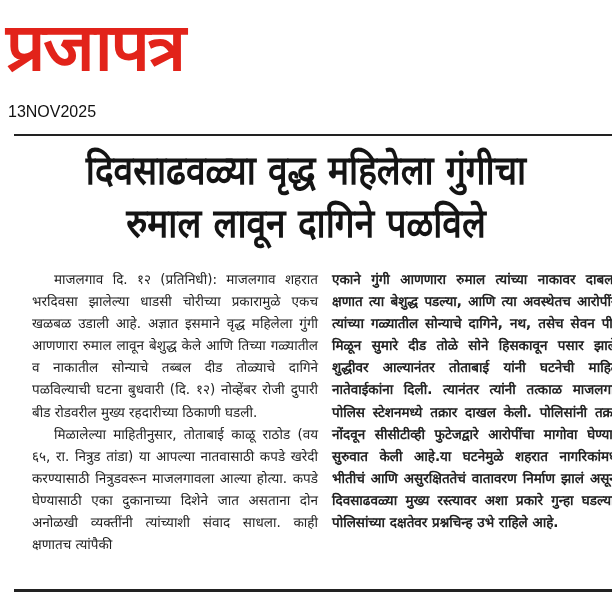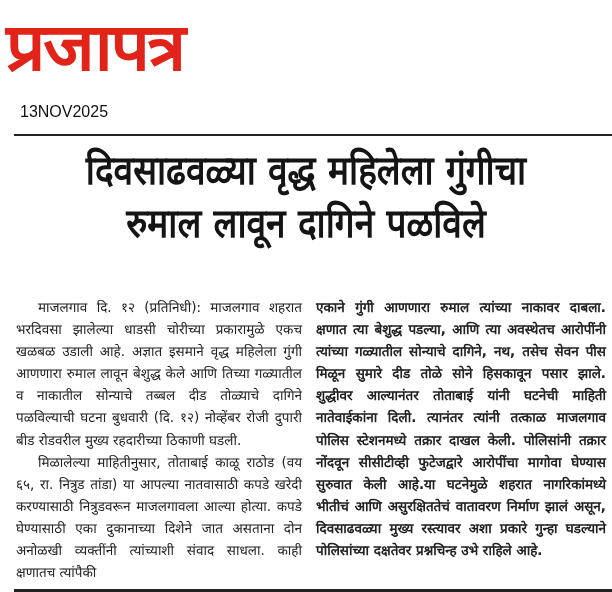--- a/index.html
+++ b/index.html
@@ -26,21 +26,21 @@
       font-size: 66px;
       line-height: 72px;
       color: #e2231a;
       letter-spacing: -2px;
       white-space: nowrap;
       transform: scaleX(1.05);
       transform-origin: left center;
     }
     .date {
       position: absolute;
-      left: 20px;
+      left: 8px;
       top: 103px;
       font-family: "Liberation Sans", sans-serif;
       font-size: 16px;
       color: #111111;
     }
     .rule-top {
       position: absolute;
       left: 14px;
       right: 0;
       top: 134px;
@@ -66,26 +66,27 @@
     }
     .headline.l2 {
       top: 195px;
       font-size: 40px;
       line-height: 56px;
       transform: scaleX(0.88);
       transform-origin: center;
     }
     .column {
       position: absolute;
-      top: 296px;
+      top: 268px;
       font-family: "DejaVu Sans", sans-serif;
       font-size: 13.5px;
       line-height: 22.1px;
       color: #222222;
       text-align: justify;
+      margin-left: 16px;
     }
     .column.left {
       left: 16px;
       width: 286px;
     }
     .column.right {
       left: 316px;
       width: 290px;
       font-weight: bold;
     }

